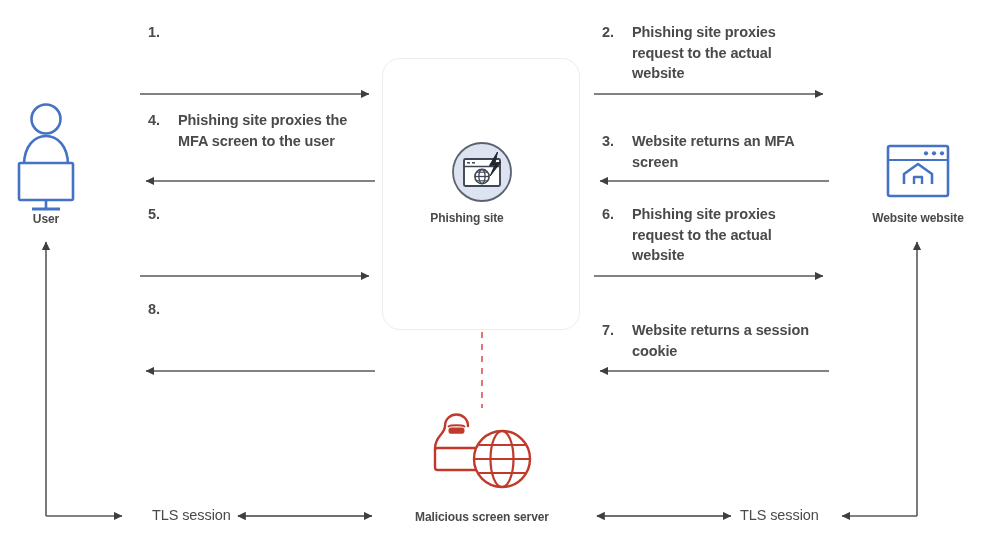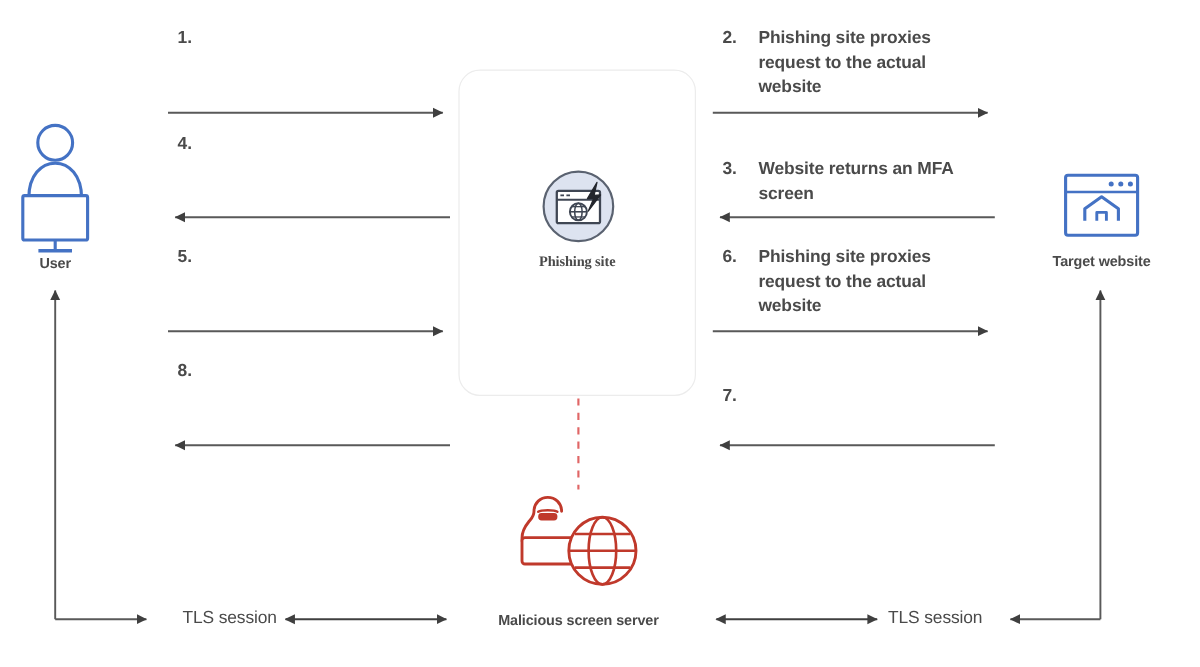--- a/index.html
+++ b/index.html
@@ -192,20 +192,21 @@
       <line x1="51" y1="61" x2="97" y2="61" stroke="#c0392b" stroke-width="2.2"></line>
     </g>
   </svg>
 
   <div class="step" style="left:148px; top:22px; width:215px;">
     <span class="num">1.</span>
   </div>
 
   <div class="step" style="left:148px; top:110px; width:215px;">
     <span class="num">4.</span>
+    <span class="txt">Phishing site proxies the MFA screen to the user</span>
   </div>
 
   <div class="step" style="left:148px; top:204px; width:215px;">
     <span class="num">5.</span>
   </div>
 
   <div class="step" style="left:148px; top:299px; width:222px;">
     <span class="num">8.</span>
   </div>
 
@@ -219,27 +220,28 @@
     <span class="txt">Website returns an MFA screen</span>
   </div>
 
   <div class="step" style="left:602px; top:204px; width:222px;">
     <span class="num">6.</span>
     <span class="txt">Phishing site proxies request to the actual website</span>
   </div>
 
   <div class="step" style="left:602px; top:320px; width:222px;">
     <span class="num">7.</span>
+    <span class="txt">Website returns a session cookie</span>
   </div>
 
   <div class="node-label" style="left:6px; top:210px; width:80px;">User</div>
 
-  <div class="node-label" style="left:402px; top:209px; width:158px;font-family:Liberation Serif, serif;">Phishing site</div>
-
-  <div class="node-label" style="left:850px; top:209px; width:136px;">Target website</div>
+  <div class="node-label" style="left:388px; top:209px; width:158px;">Phishing site</div>
+
+  <div class="node-label" style="left:850px; top:209px; width:136px;">Website website</div>
 
   <div class="node-label" style="left:382px; top:508px; width:200px;">Malicious screen server</div>
 
   <div class="tls-label" style="left:152px; top:507px;">TLS session</div>
 
   <div class="tls-label" style="left:740px; top:507px;">TLS session</div>
 
 </div>
 
 </body></html>

